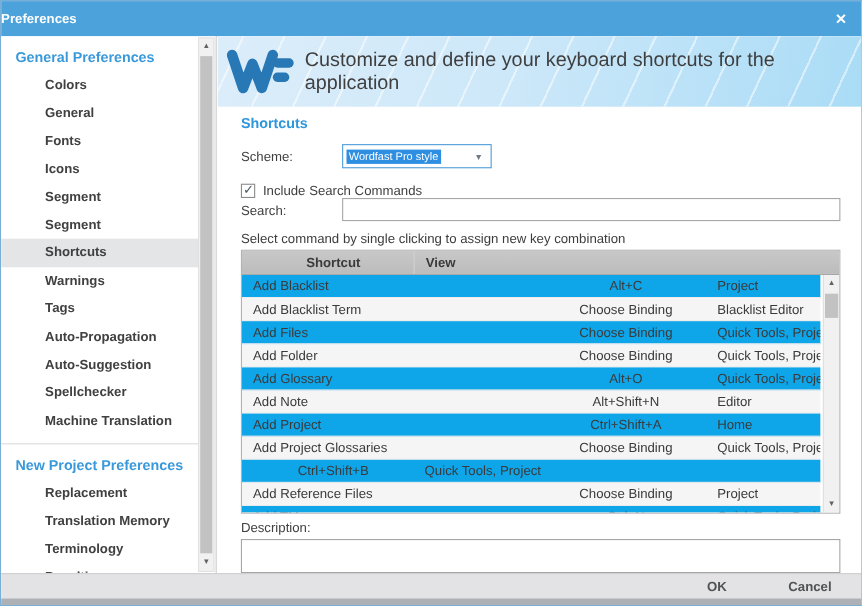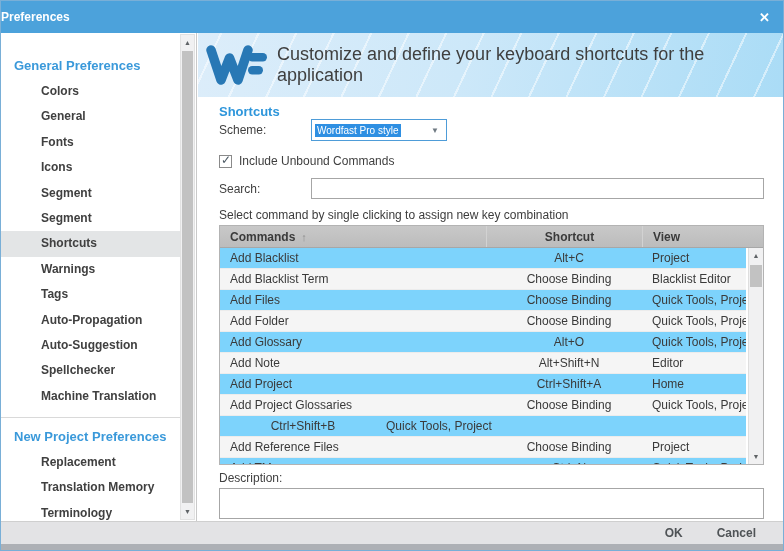--- a/index.html
+++ b/index.html
@@ -12,21 +12,21 @@
   
   .titlebar { position:absolute; top:0; left:0; right:0; height:32px;
               background:#4ca2db; display:flex; align-items:center; }
   .titlebar .title { color:#fff; font-size:12px; font-weight:bold; }
   .titlebar .close { position:absolute; right:13px; top:0; height:32px; display:flex;
                      align-items:center; color:#fff; font-size:13px; font-weight:bold; cursor:pointer; }
 
   
   .sidebar { position:absolute; top:32px; left:0; width:196px; bottom:29px;
              background:#fff; border-right:1px solid #c9c9c9; overflow:hidden; }
-  .side-sections { position:absolute; top:0; left:0; right:16px; bottom:0; padding-top:20px; overflow:hidden; }
+  .side-sections { position:absolute; top:0; left:0; right:16px; bottom:0; padding-top:6px; overflow:hidden; }
   .side-heading { height:26px; line-height:26px; padding-left:13px; font-size:13px;
                   font-weight:bold; color:#3a99da; white-space:nowrap; }
   .side-item { height:25.4px; line-height:25.4px; padding-left:40px; font-size:12px;
                font-weight:bold; color:#404040; cursor:pointer; white-space:nowrap; }
   .side-item.selected { background:#e3e5e6; }
   .side-divider { height:1px; background:#d9d9d9; margin:8px 0 6px 0; }
 
   
   .vscroll { position:absolute; width:15px; background:#f1f1f2; border:1px solid #e2e2e2; }
   .vscroll .arrow { position:absolute; left:0; right:0; height:15px; display:flex;
@@ -46,69 +46,69 @@
             display:flex; align-items:center; }
   .logo { margin-left:8px; flex:0 0 auto; }
   .banner-text { margin-left:9px; font-size:18px; color:#3f3f3f; }
 
   .content { position:relative; padding:0 19px 0 21px; }
   .page-heading { margin-top:7px; font-size:13px; font-weight:bold; color:#2e96db; }
 
   .form-row { display:flex; align-items:center; }
   .form-label { width:92px; font-size:12px; color:#3f3f3f; flex:0 0 auto; }
 
-  .scheme-row { }
+  .scheme-row { margin-top:12px; }
   .dropdown { position:relative; width:136px; height:22px; border:1px solid #4e9cd8;
               background:#fff; display:flex; align-items:center; padding-left:3px; cursor:pointer; }
   .dropdown .sel-text { font-size:10px; color:#fff; background:#2e8fe2; padding:1px 2px; white-space:nowrap; }
   .dropdown .dd-arrow { position:absolute; right:7px; top:0; height:100%; display:flex;
                         align-items:center; font-size:8px; color:#6f7a82; }
 
   .check-row { margin-top:13px; display:flex; align-items:center; }
   .checkbox { width:13px; height:13px; background:#fff; border:1px solid #8a8a8a; position:relative;
               cursor:pointer; flex:0 0 auto; }
   .checkbox .mark { position:absolute; left:1px; top:-3px; font-size:12px; color:#4c5a64; }
   .check-label { margin-left:7px; font-size:12px; color:#3f3f3f; }
 
-  .search-row { margin-top:10px; }
+  .search-row { }
   .text-input { flex:1 1 auto; height:21px; border:1px solid #a6a6a6; font-size:12px;
                 padding:0 4px; font-family:"Liberation Sans", sans-serif; outline:none; background:#fff; }
 
   .instruction { margin-top:9px; font-size:12px; color:#3c3c3c; }
 
   
   .table { position:relative; margin-top:3px; height:240px; border:1px solid #b3b3b3;
            overflow:hidden; background:#fff; }
   .thead { display:flex; height:22px; background:linear-gradient(#c8c8c8,#bcbcbc);
            border-bottom:1px solid #a7a7a7; }
   .thcell { display:flex; align-items:center; padding-left:10px; font-size:12px;
             font-weight:bold; color:#3a3a3a; cursor:pointer; }
   .thcell + .thcell { border-left:1px solid #d2d2d2; }
   .sort-arrow { margin-left:6px; font-size:11px; color:#8f8f8f; font-weight:normal; }
   .col-command { width:266px; flex:0 0 auto; }
   .col-shortcut { width:156px; flex:0 0 auto;justify-content:center; }
   .col-view { flex:1 1 auto; }
   .thead .col-view { margin-right:17px; }
   .tbody { position:absolute; top:22px; left:0; right:17px; bottom:0; overflow:hidden; }
-  .trow { display:flex; height:21px; background:#7dd3fc; border-bottom:1px solid #ececec; cursor:pointer; }
+  .trow { display:flex; height:21px; background:#0ea5e9; border-bottom:1px solid #ececec; cursor:pointer; }
   .trow.alt { background:#f5f5f5; }
   .tcell { display:flex; align-items:center; padding-left:10px; font-size:12px; color:#3a3a3a;
            white-space:nowrap; overflow:hidden; }
   .table .vscroll { top:22px; bottom:0; right:0; border:none; border-left:1px solid #dedede; }
   .table .vscroll .thumb { top:17px; height:22px; }
 
   .desc-label { margin-top:6px; font-size:12px; color:#404040; }
   .desc-box { margin-top:3px; width:100%; height:31px; border:1px solid #a6a6a6; resize:none;
               font-family:"Liberation Sans", sans-serif; font-size:12px; padding:2px 4px; outline:none; }
 
   
   .footer { position:absolute; left:0; right:0; bottom:0; height:29px; }
   .footer .bar { position:absolute; top:0; left:0; right:0; height:23px; background:#e3e3e5;
                  border-top:1px solid #cfcfcf; display:flex; align-items:center;
-                 justify-content:flex-end; gap:34px; padding-right:27px; }
+                 justify-content:flex-end; gap:56px; padding-right:27px; }
   .footer .strip { position:absolute; bottom:0; left:0; right:0; height:6px; background:#adb0b5; }
   .footer-btn { font-size:12px; font-weight:bold; color:#4f5356; cursor:pointer; background:none; border:none;
                 font-family:"Liberation Sans", sans-serif; }
 </style>
 </head>
 <body>
 
 <div class="dialog">
 
   <div class="titlebar">
@@ -165,36 +165,32 @@
         <div class="dropdown">
           <span class="sel-text">Wordfast Pro style</span>
           <span class="dd-arrow">▼</span>
         </div>
       </div>
 
       <div class="check-row">
         <span class="checkbox">
           <span class="mark">✓</span>
         </span>
-        <span class="check-label">Include Unbound Commands</span>
+        <span class="check-label">Include Search Commands</span>
       </div>
 
       <div class="form-row search-row">
         <span class="form-label">Search:</span>
         <input class="text-input" type="text" value="" style="">
       </div>
 
       <div class="instruction">Select command by single clicking to assign new key combination</div>
 
       <div class="table">
         <div class="thead">
-          <div class="thcell col-command">
-            <span>Commands</span>
-            <span class="sort-arrow">↑</span>
-          </div>
           <div class="thcell col-shortcut">
             <span>Shortcut</span>
           </div>
           <div class="thcell col-view">
             <span>View</span>
           </div>
         </div>
         <div class="tbody">
             <div class="trow">
               <div class="tcell col-command">Add Blacklist</div>

